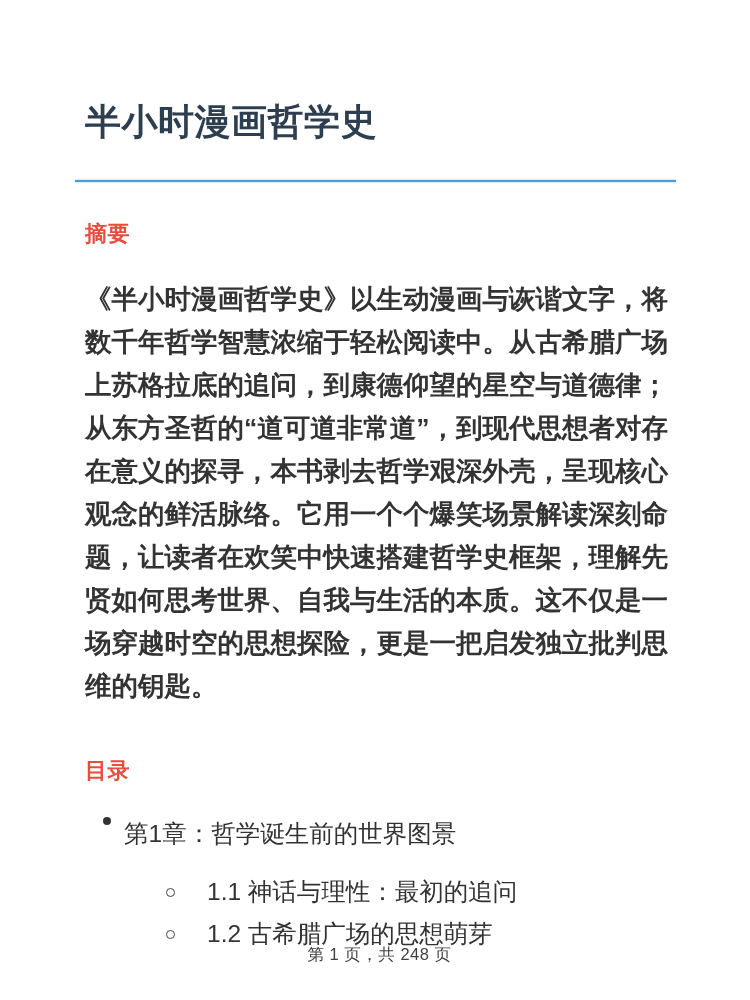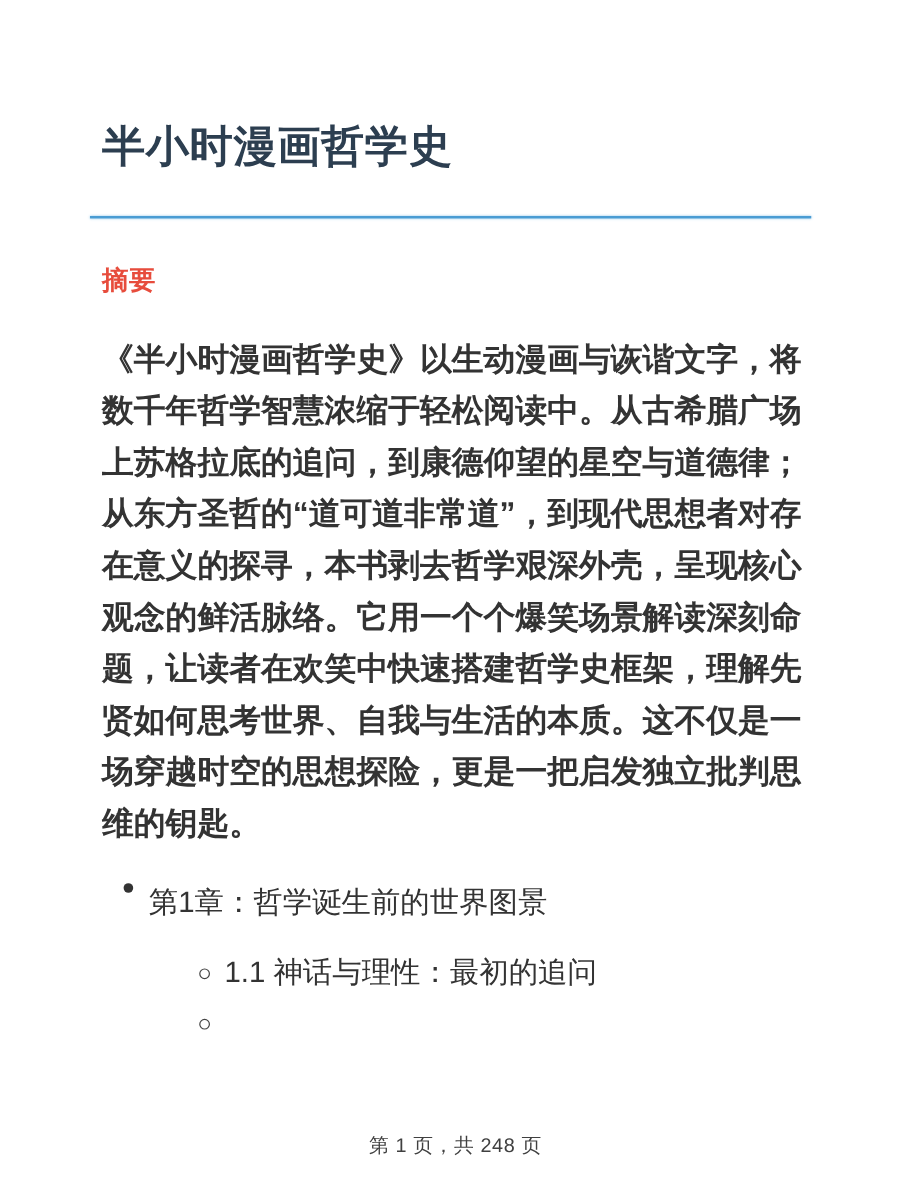--- a/index.html
+++ b/index.html
@@ -85,20 +85,21 @@
     list-style: none;
   }
   .toc-section-row {
     display: flex;
     align-items: center;
     margin: 0 0 0 91px;
     font-size: 24.5px;
     line-height: 42px;
     height: 42px;
     color: #333333;
+    gap: 20px;
   }
   .toc-sub-list .toc-section-row:first-child {
     margin-top: 20px;
   }
   .bullet-hollow {
     flex: 0 0 auto;
     width: 7px;
     height: 7px;
     border-radius: 50%;
     border: 1.5px solid #444444;
@@ -122,34 +123,36 @@
 <div class="page">
 
   <h1 class="doc-title">半小时漫画哲学史</h1>
 
   <hr class="divider">
 
   <h2 class="section-heading">摘要</h2>
 
   <p class="abstract-body">《半小时漫画哲学史》以生动漫画与诙谐文字，将数千年哲学智慧浓缩于轻松阅读中。从古希腊广场上苏格拉底的追问，到康德仰望的星空与道德律；从东方圣哲的“道可道非常道”，到现代思想者对存在意义的探寻，本书剥去哲学艰深外壳，呈现核心观念的鲜活脉络。它用一个个爆笑场景解读深刻命题，让读者在欢笑中快速搭建哲学史框架，理解先贤如何思考世界、自我与生活的本质。这不仅是一场穿越时空的思想探险，更是一把启发独立批判思维的钥匙。</p>
 
+  <h2 class="section-heading toc-heading">目录</h2>
 
   <ul class="toc-list">
     <li>
       <div class="toc-chapter-row">
         <span class="bullet-filled"></span>
         <span>第1章：哲学诞生前的世界图景</span>
       </div>
       <ul class="toc-sub-list">
         <li class="toc-section-row">
           <span class="bullet-hollow"></span>
           <span>1.1 神话与理性：最初的追问</span>
         </li>
         <li class="toc-section-row">
           <span class="bullet-hollow"></span>
+          <span>1.2 古希腊广场的思想萌芽</span>
         </li>
       </ul>
     </li>
   </ul>
 
   <div class="page-footer">第 1 页，共 248 页</div>
 
 </div>
 
 </body></html>

